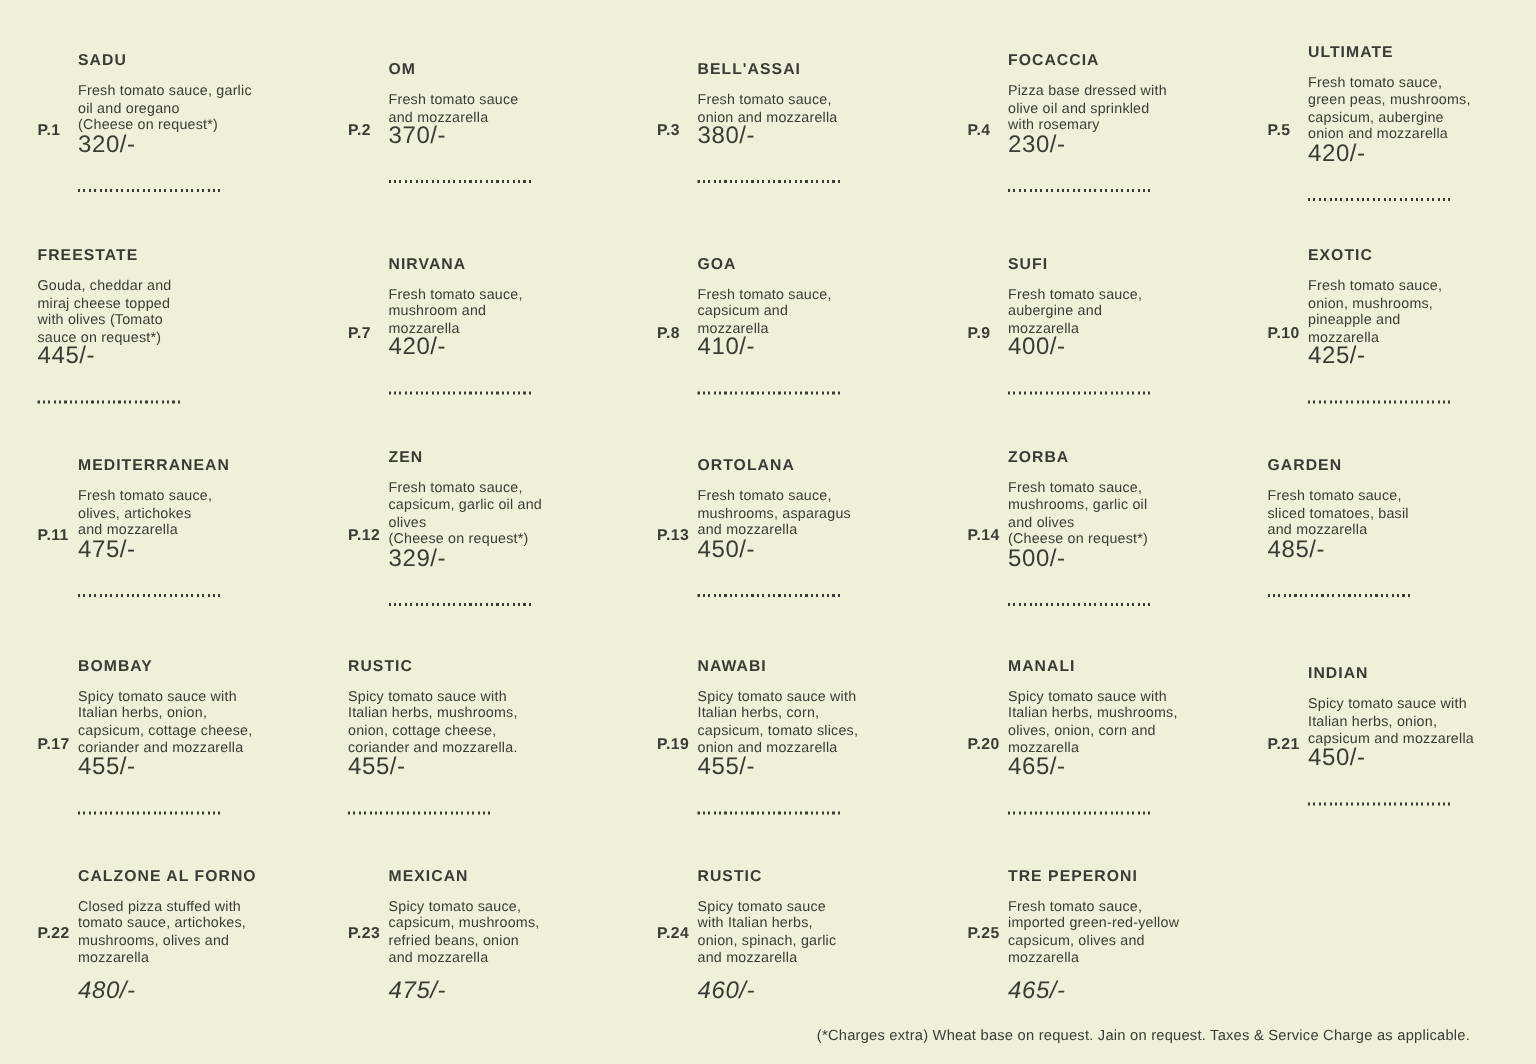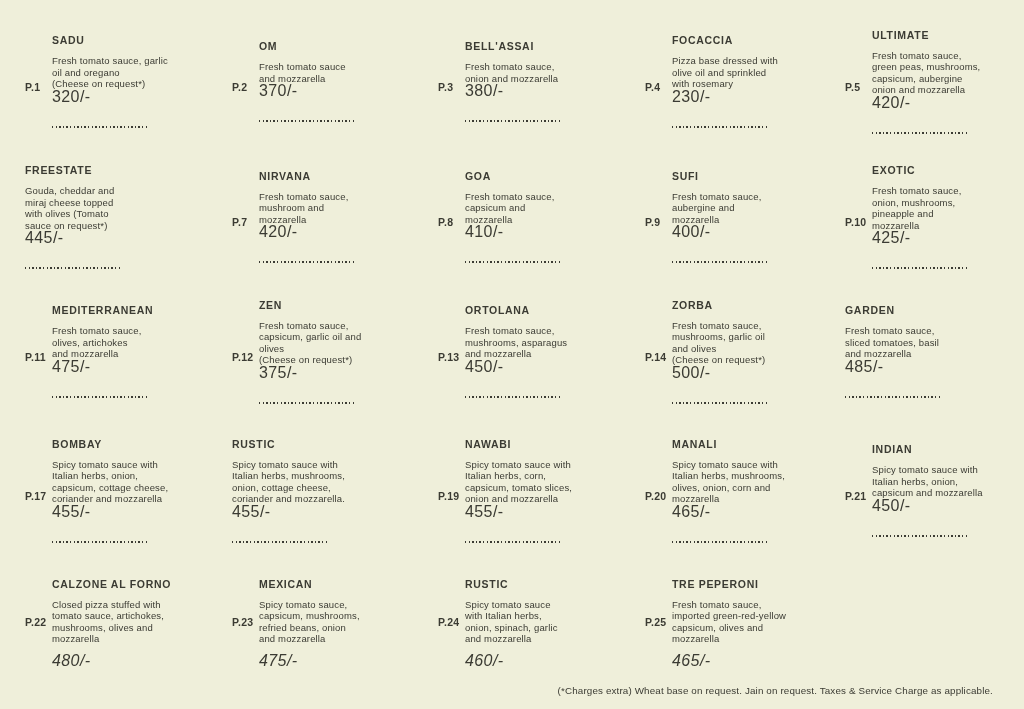--- a/index.html
+++ b/index.html
@@ -67,21 +67,21 @@
   }
   .dots {
     width: 95px;
     height: 2px;
     margin: 23px 0 11px 0;
     background-image: repeating-linear-gradient(to right, currentColor 0 1.4px, transparent 1.4px 3.6px);
   }
   .cell.no-sep .price { margin-top: 9px; font-style: italic; }
   .footer {
     position: absolute;
-    right: 31px;
+    right: 44px;
     bottom: 13px;
     font-size: 9.8px;
     letter-spacing: 0.15px;
   }
 </style>
 </head>
 <body style="background: rgb(239, 239, 218);">
 
 <div class="page" style="color: rgb(59, 59, 51);">
   <div class="grid" id="grid">
@@ -218,21 +218,21 @@
   </div>
 
   <div class="cell">
     <span class="code">P.12</span>
     <div class="content">
       <span class="name">ZEN</span>
       <div class="desc">Fresh tomato sauce,
 capsicum, garlic oil and
 olives
 (Cheese on request*)</div>
-      <div class="price">375/-</div>
+      <div class="price">329/-</div>
       <div class="dots"></div>
     </div>
   </div>
 
   <div class="cell">
     <span class="code">P.13</span>
     <div class="content">
       <span class="name">ORTOLANA</span>
       <div class="desc">Fresh tomato sauce,
 mushrooms, asparagus

